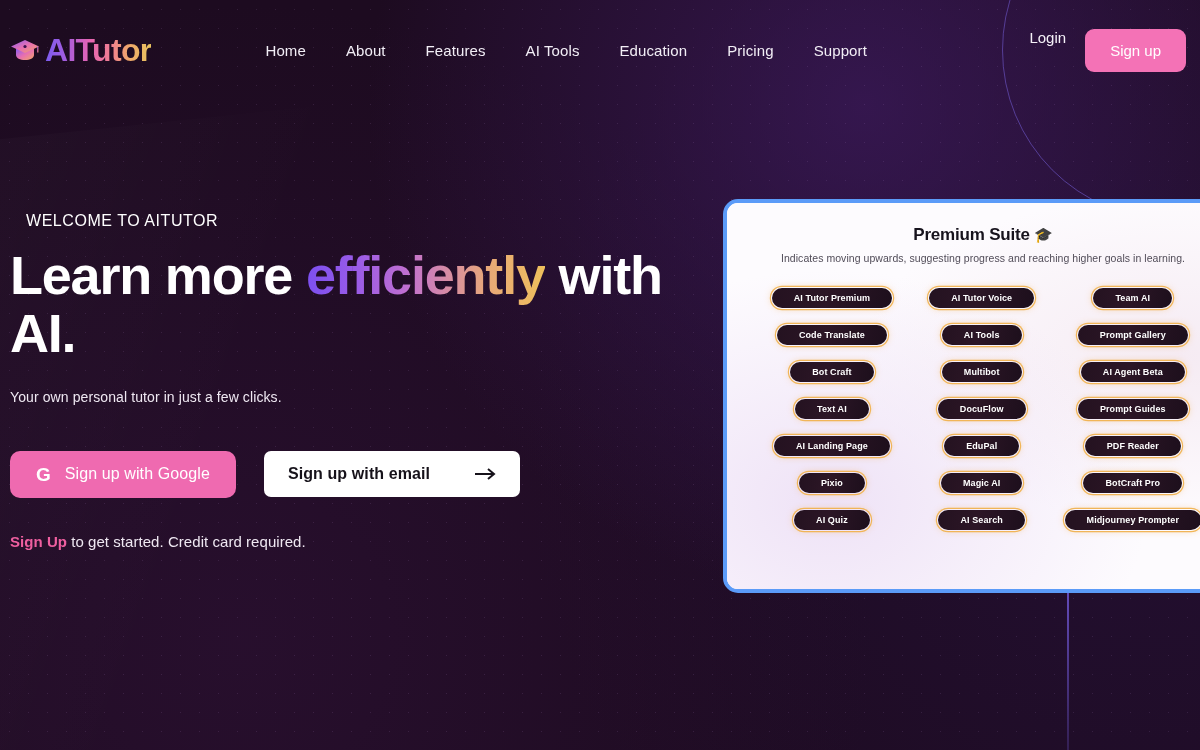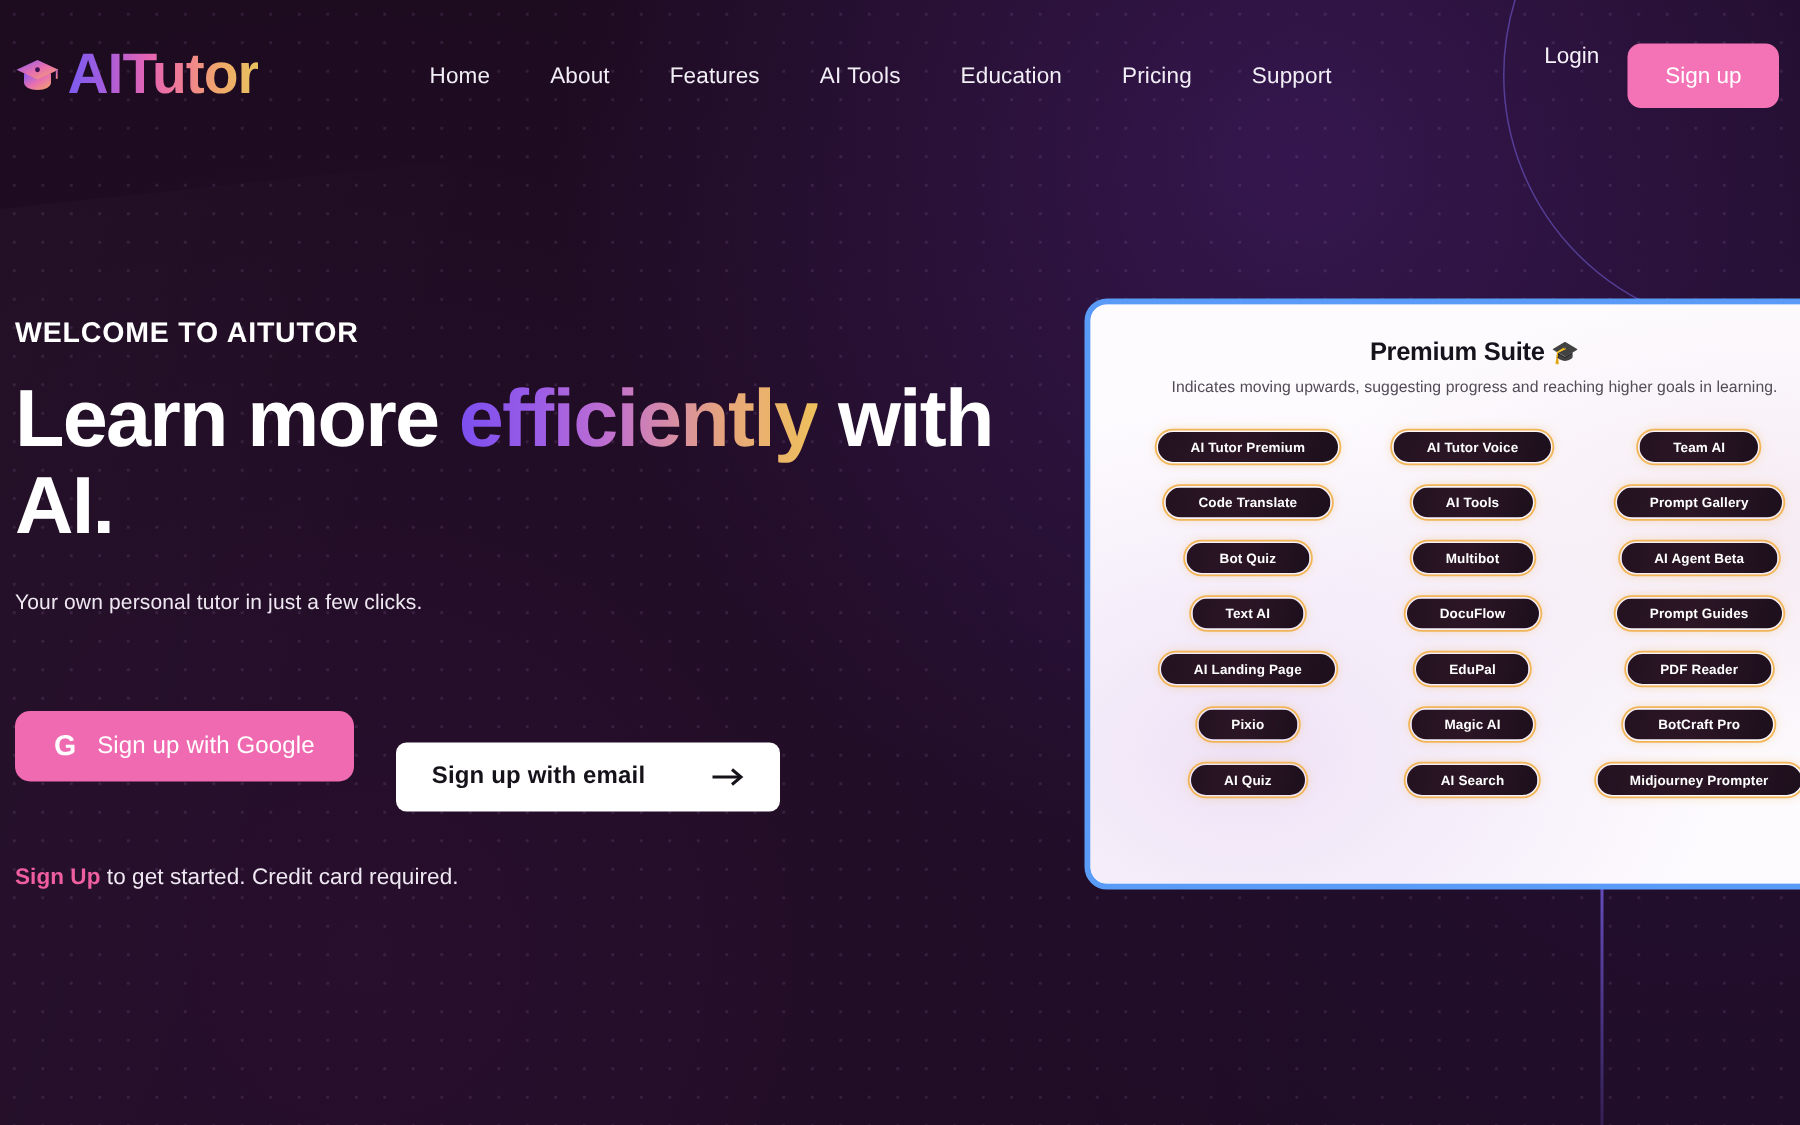--- a/index.html
+++ b/index.html
@@ -76,21 +76,21 @@
   }
 
   .logo {
     display: flex;
     align-items: center;
     gap: 5px;
     margin-left: 10px;
   }
   .cap-icon { width: 30px; height: 26px; display: block; }
   .logo-text {
-    font-size: 38px;
+    font-size: 32px;
     font-weight: bold;
     letter-spacing: -0.7px;
     background: linear-gradient(90deg, #7b5cf0 0%, #a05ce0 18%, #e564b4 42%, #f07f91 62%, #f0a96a 80%, #e8c35f 100%);
     -webkit-background-clip: text;
     background-clip: text;
     color: transparent;
   }
 
   .nav-links {
     display: flex;
@@ -134,24 +134,25 @@
   
   .hero {
     position: absolute;
     left: 10px;
     top: 212px;
     width: 660px;
     z-index: 4;
   }
   .eyebrow {
     color: #ffffff;
-    font-size: 19px;
-    font-weight: bold;
+    font-size: 16px;
+    font-weight: normal;
     letter-spacing: 0.55px;
     margin-bottom: 16px;
+    margin-left: 16px;
   }
   .headline {
     color: #ffffff;
     font-size: 54px;
     line-height: 1.08;
     font-weight: bold;
     letter-spacing: -1.2px;
     margin-bottom: 26px;
   }
   .grad-word {
@@ -200,21 +201,20 @@
     display: flex;
     align-items: center;
     gap: 44px;
     background: #ffffff;
     border: none;
     border-radius: 7px;
     padding: 0 24px;
     height: 46px;
     cursor: pointer;
     font-family: inherit;
-    margin-top: 40px;
   }
   .btn-email-label {
     color: #16121a;
     font-size: 16px;
     font-weight: bold;
     letter-spacing: 0.1px;
   }
   .arrow-icon { width: 22px; height: 14px; display: block; }
 
   .fineprint {
@@ -401,21 +401,21 @@
             <span class="pill">Code Translate</span>
           </div>
         <div class="pill-cell">
             <span class="pill">AI Tools</span>
           </div>
         <div class="pill-cell">
             <span class="pill">Prompt Gallery</span>
           </div>
 
         <div class="pill-cell">
-            <span class="pill">Bot Quiz</span>
+            <span class="pill">Bot Craft</span>
           </div>
         <div class="pill-cell">
             <span class="pill">Multibot</span>
           </div>
         <div class="pill-cell">
             <span class="pill">AI Agent Beta</span>
           </div>
 
         <div class="pill-cell">
             <span class="pill">Text AI</span>

